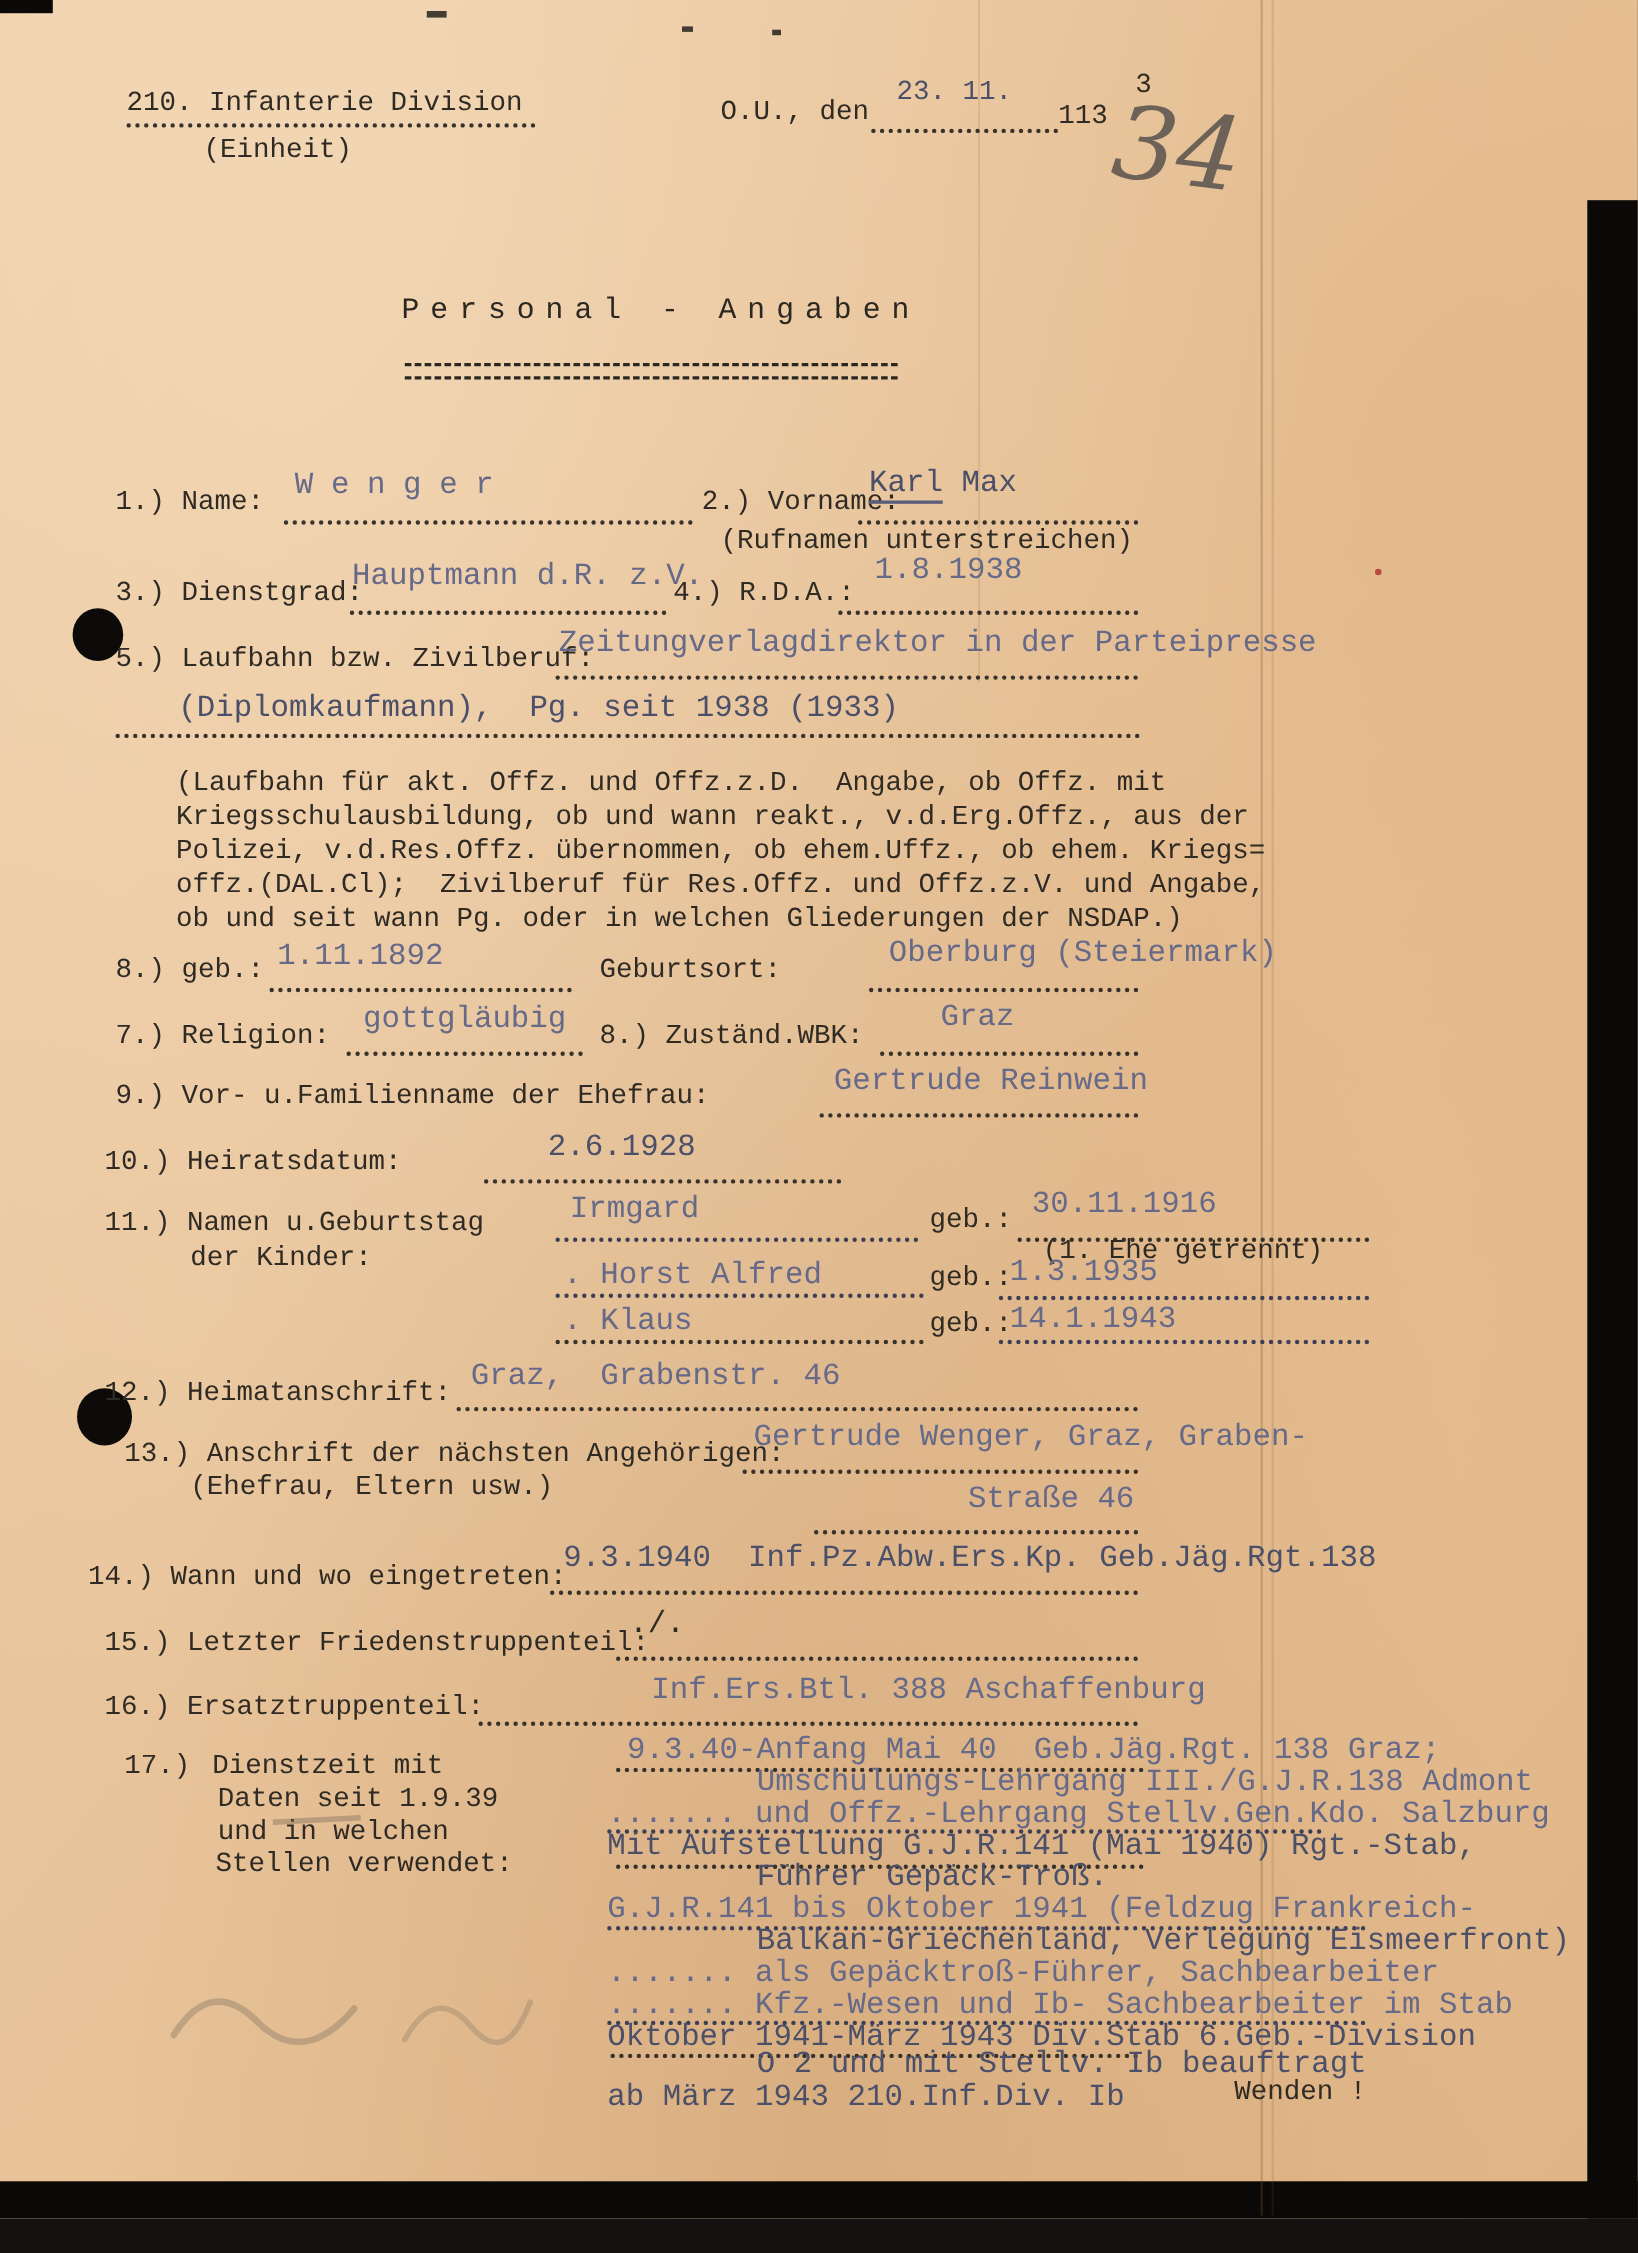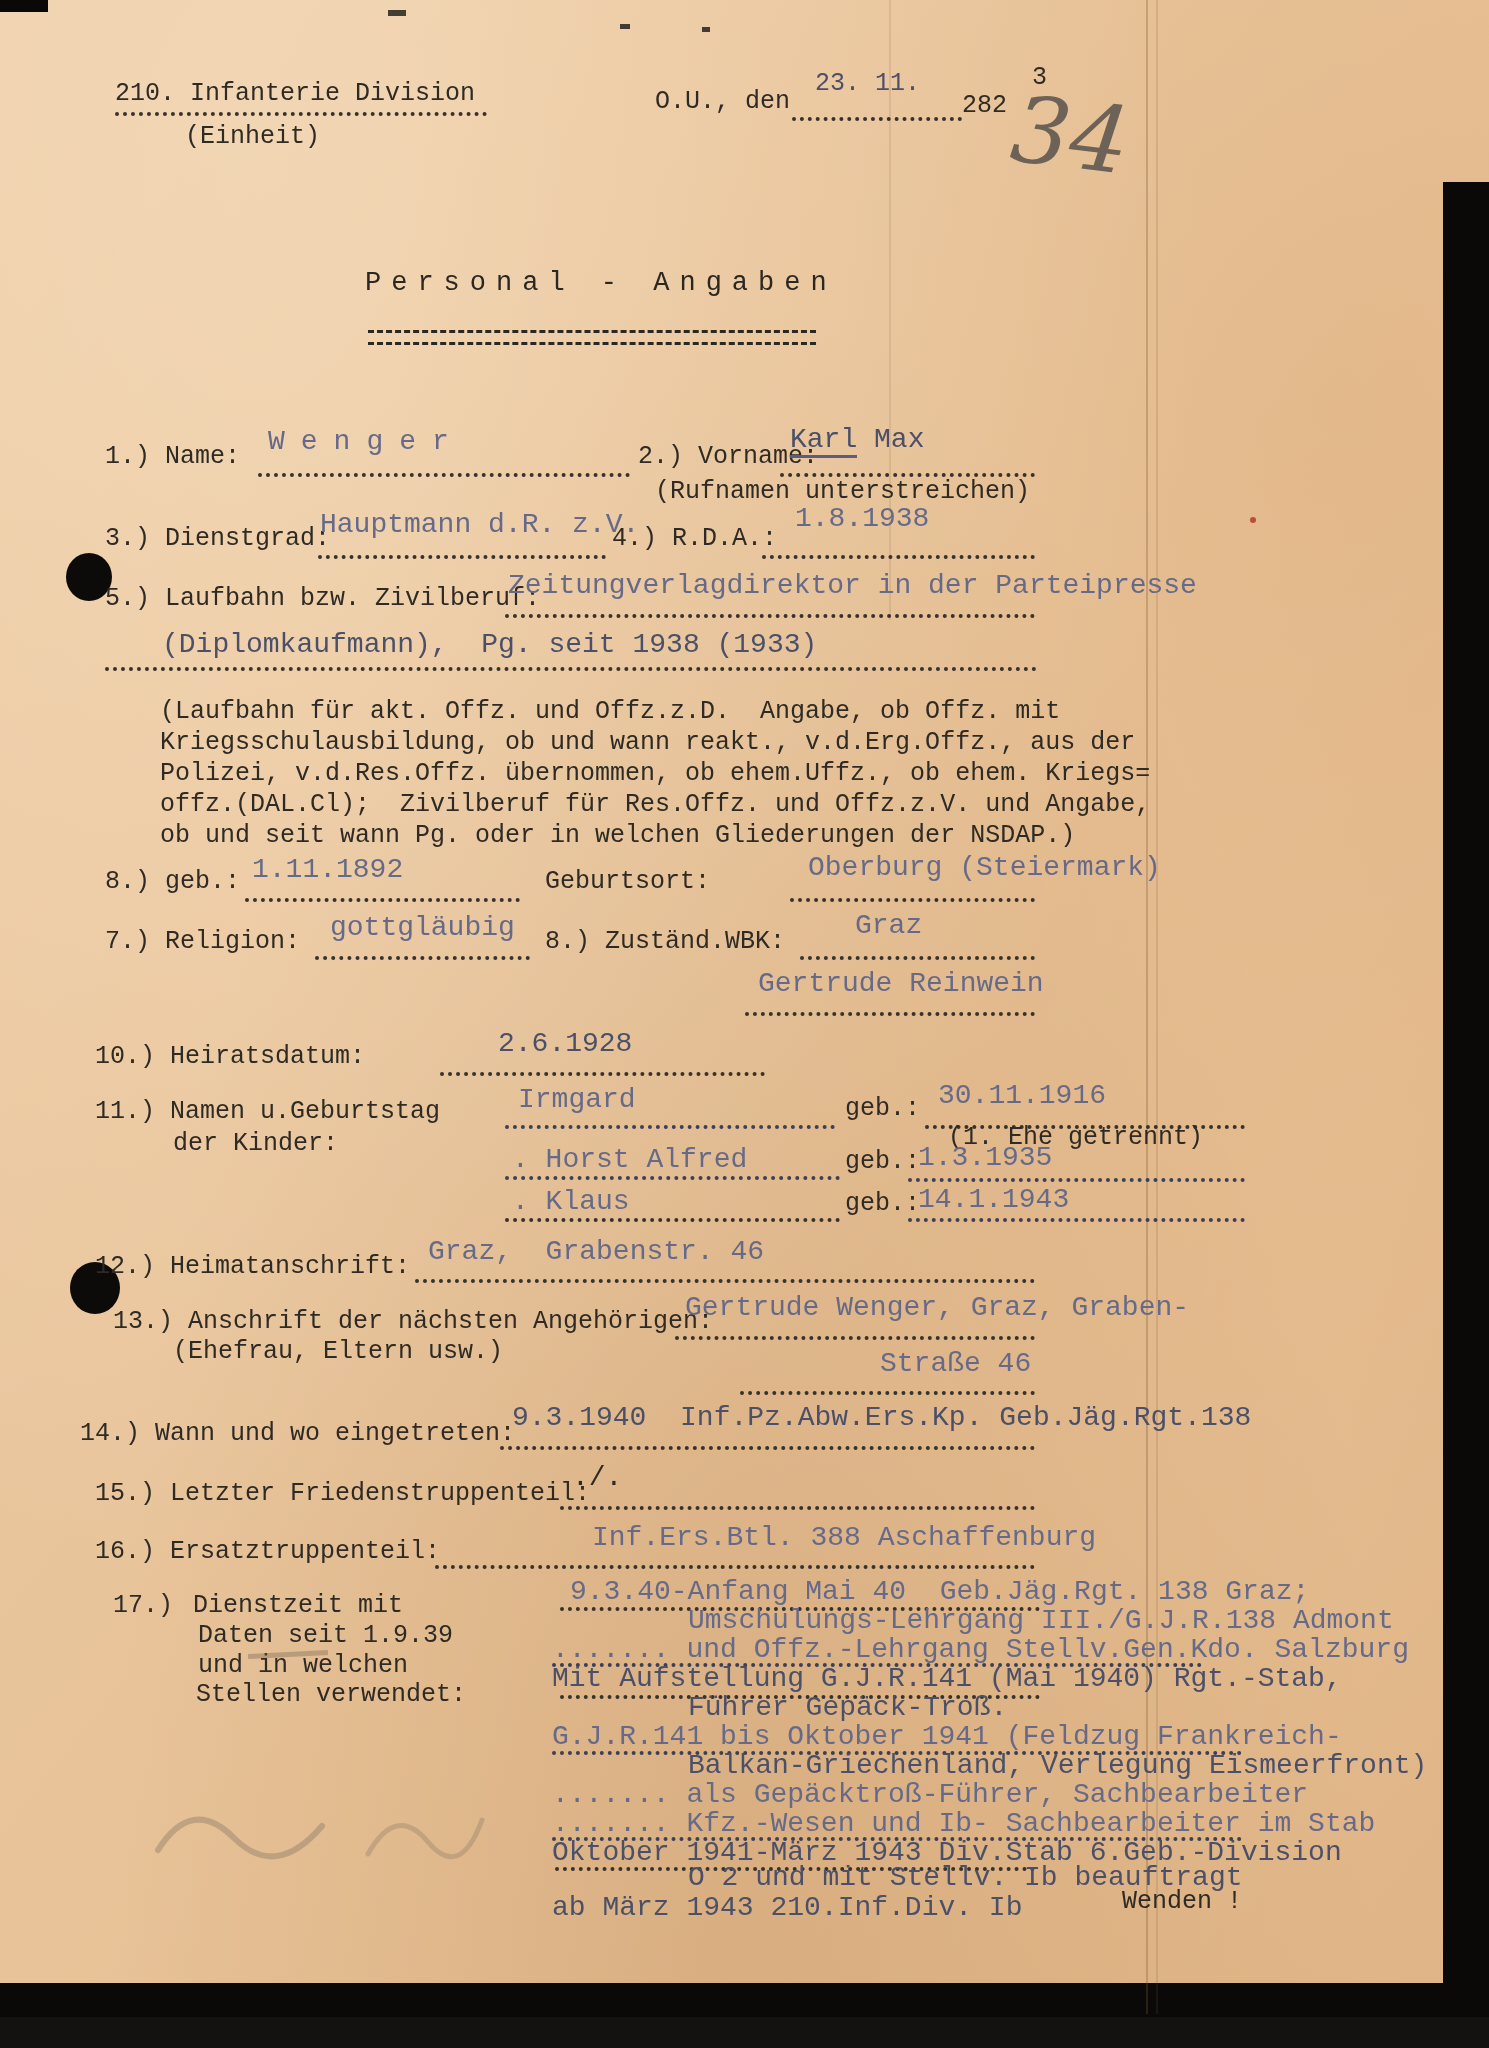--- a/index.html
+++ b/index.html
@@ -48,21 +48,21 @@
   <div class="punch" style="left:66px;top:553px;width:46px;height:48px;"></div>
   <div class="punch" style="left:70px;top:1262px;width:50px;height:52px;"></div>
 
   <span class="t" style="left:115px;top:80px;">210. Infanterie Division</span>
   <div class="dots" style="left:115px;top:107px;width:372px;"></div>
   <span class="t" style="left:185px;top:123px;">(Einheit)</span>
 
   <span class="t" style="left:655px;top:88px;">O.U., den</span>
   <span class="t f2" style="left:815px;top:70px;">23. 11.</span>
   <div class="dots" style="left:792px;top:112px;width:170px;"></div>
-  <span class="t" style="left:962px;top:92px;">282</span>
+  <span class="t" style="left:962px;top:92px;">113</span>
   <span class="t" style="left:1032px;top:64px;">3</span>
   <span class="hw" style="left:1012px;top:82px;font-size:92px;transform:rotate(7deg);">34</span>
 
   <span class="t title" style="left:365px;top:270px;">Personal - Angaben</span>
   <div class="eq" style="left:368px;top:330px;width:448px;"></div>
 
   <span class="t" style="left:105px;top:443px;">1.) Name:</span>
   <span class="t f sp sm" style="left:268px;top:428px;">Wenger</span>
   <div class="dots" style="left:258px;top:468px;width:372px;"></div>
   <span class="t" style="left:638px;top:443px;">2.) Vorname:</span>
@@ -96,20 +96,21 @@
   <span class="t f sm" style="left:808px;top:854px;">Oberburg (Steiermark)</span>
   <div class="dots" style="left:790px;top:893px;width:245px;"></div>
 
   <span class="t" style="left:105px;top:928px;">7.) Religion:</span>
   <span class="t f sm" style="left:330px;top:914px;">gottgläubig</span>
   <div class="dots" style="left:315px;top:951px;width:215px;"></div>
   <span class="t" style="left:545px;top:928px;">8.) Zuständ.WBK:</span>
   <span class="t f sm" style="left:855px;top:912px;">Graz</span>
   <div class="dots" style="left:800px;top:951px;width:235px;"></div>
 
+  <span class="t" style="left:105px;top:983px;">9.) Vor- u.Familienname der Ehefrau:</span>
   <span class="t f sm" style="left:758px;top:970px;">Gertrude Reinwein</span>
   <div class="dots" style="left:745px;top:1007px;width:290px;"></div>
 
   <span class="t" style="left:95px;top:1043px;">10.) Heiratsdatum:</span>
   <span class="t f2 sm" style="left:498px;top:1030px;">2.6.1928</span>
   <div class="dots" style="left:440px;top:1067px;width:325px;"></div>
 
   <span class="t" style="left:95px;top:1098px;">11.) Namen u.Geburtstag</span>
   <span class="t" style="left:173px;top:1130px;">der Kinder:</span>
 

